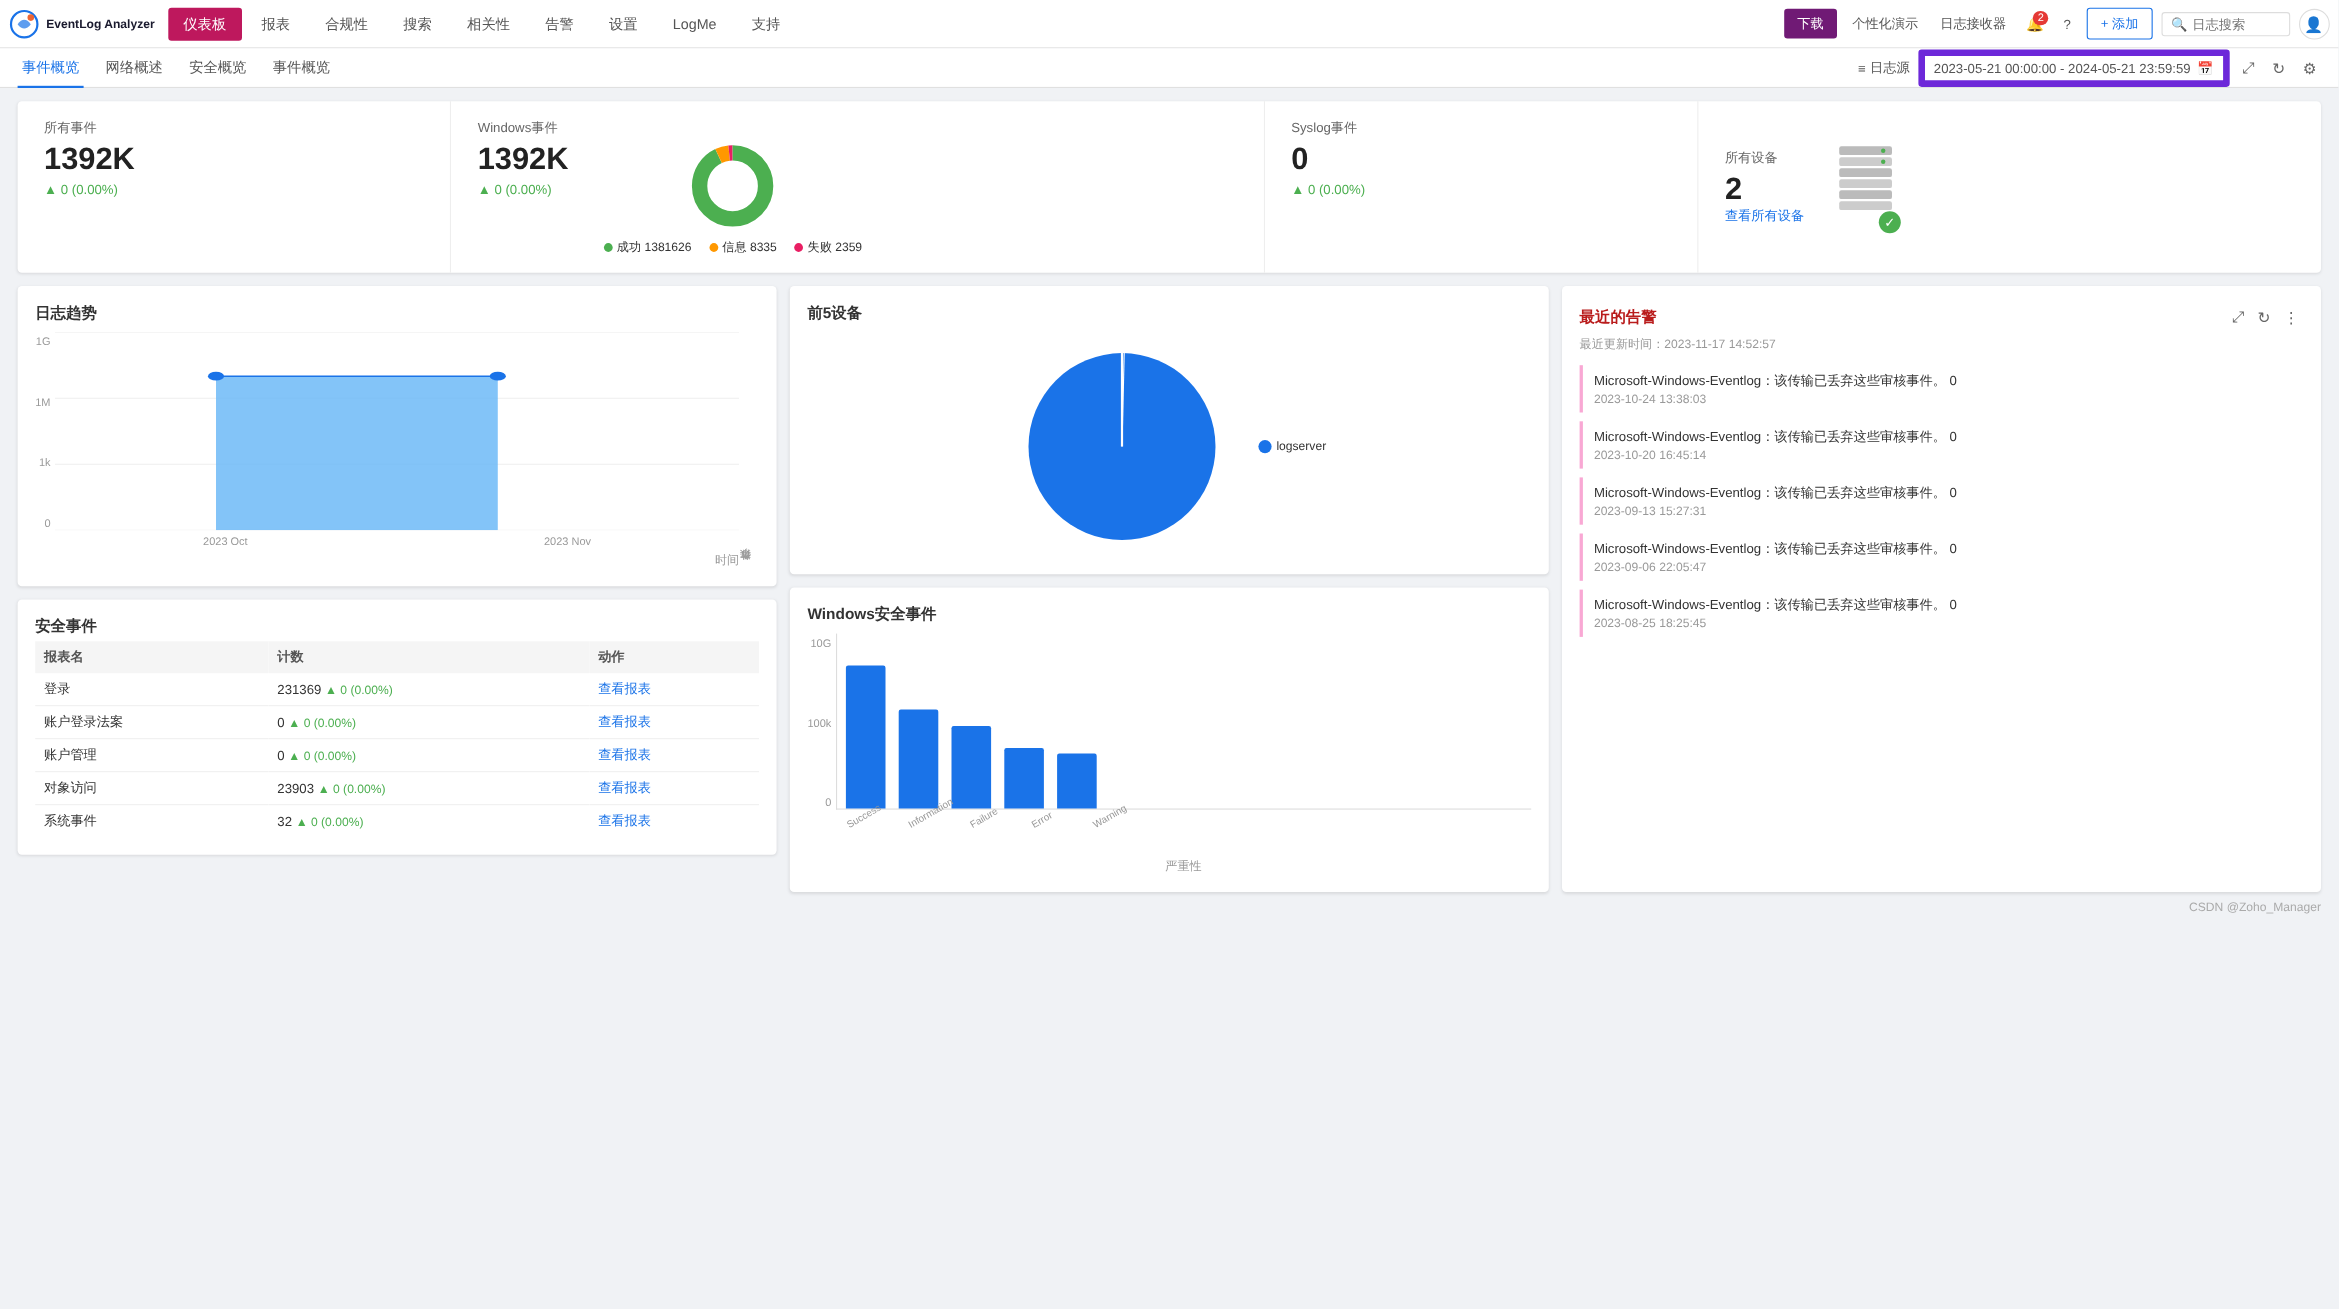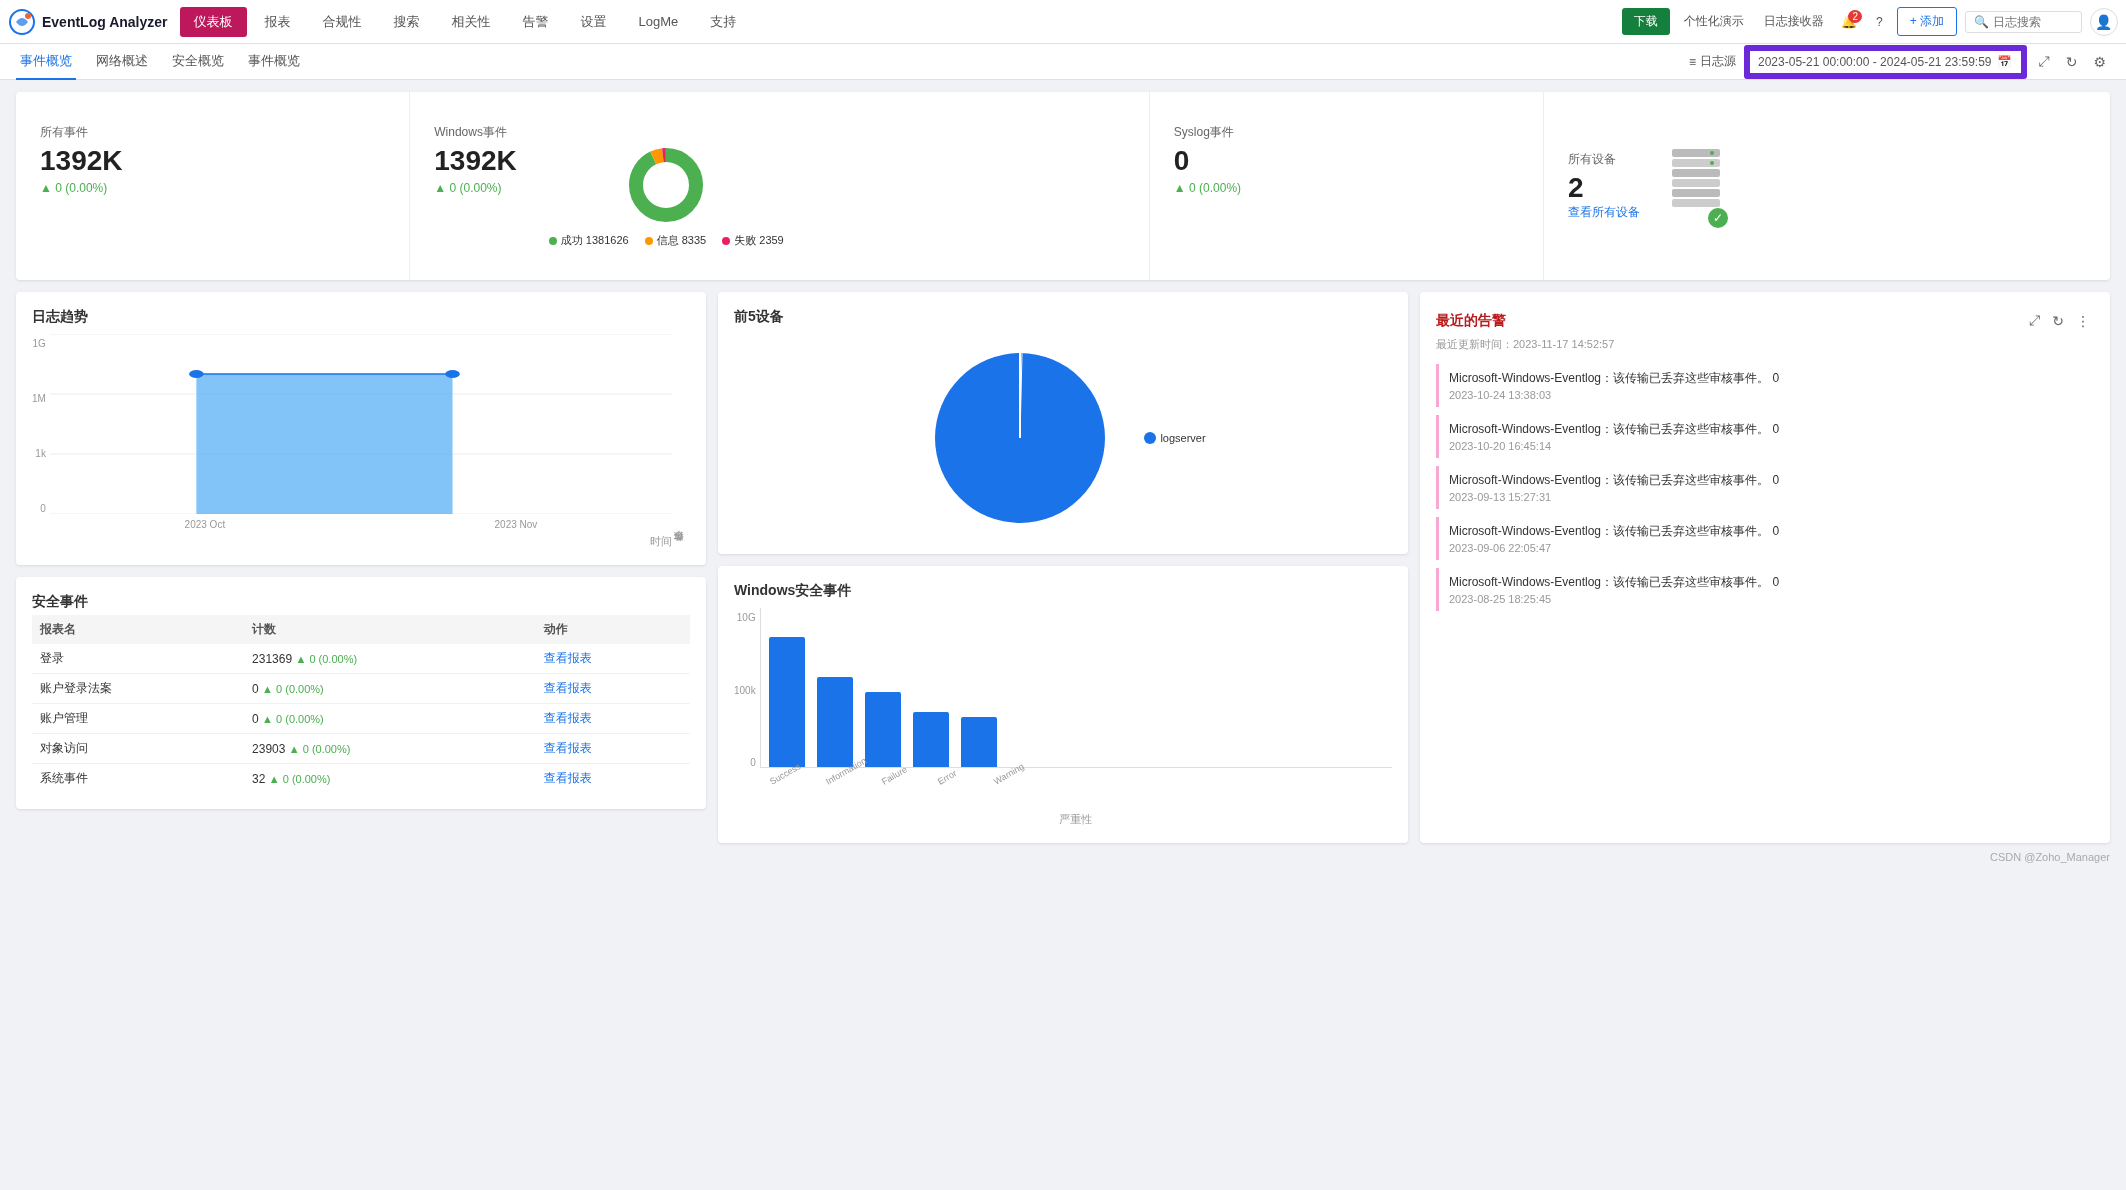--- a/index.html
+++ b/index.html
@@ -5,29 +5,29 @@
     * { box-sizing: border-box; margin: 0; padding: 0; }
     body { font-family: 'Microsoft YaHei', Arial, sans-serif; font-size: 13px; background: #f0f2f5; color: #333; }
 
     
     .top-nav {
       display: flex; align-items: center; background: #fff; height: 44px;
       border-bottom: 1px solid #e0e0e0; padding: 0 8px; gap: 4px;
     }
     .logo-area { display: flex; align-items: center; gap: 6px; margin-right: 8px; }
     .logo-icon { width: 28px; height: 28px; }
-    .logo-text { font-size: 14px; font-weight: bold; color: #1a1a2e; }
+    .logo-text { font-size: 11px; font-weight: bold; color: #1a1a2e; }
     .nav-btn {
       padding: 6px 14px; border: none; background: none; cursor: pointer;
       font-size: 13px; color: #555; border-radius: 3px;
     }
     .nav-btn.active { background: #be185d; color: #fff; }
     .nav-right { margin-left: auto; display: flex; align-items: center; gap: 8px; }
     .download-btn {
-      background: #15803d; color: #fff; border: none; padding: 5px 12px;
+      background: #701a75; color: #fff; border: none; padding: 5px 12px;
       border-radius: 3px; cursor: pointer; font-size: 12px;
     }
     .add-btn {
       background: #fff; color: #1a73e8; border: 1px solid #1a73e8; padding: 5px 12px;
       border-radius: 3px; cursor: pointer; font-size: 12px;
     }
     .nav-text-btn { background: none; border: none; cursor: pointer; font-size: 12px; color: #555; padding: 4px 6px; }
     .badge-btn { position: relative; background: none; border: none; cursor: pointer; padding: 4px; }
     .badge { background: #e53935; color: #fff; border-radius: 50%; font-size: 10px; padding: 1px 4px; position: absolute; top: 0; right: 0; }
     .search-box { display: flex; align-items: center; border: 1px solid #ddd; border-radius: 3px; padding: 3px 8px; gap: 4px; }
@@ -44,21 +44,21 @@
     .sub-nav-right { margin-left: auto; display: flex; align-items: center; gap: 8px; }
     .log-source-btn { background: none; border: none; cursor: pointer; font-size: 12px; color: #555; display: flex; align-items: center; gap: 4px; }
     .date-range { background: #fff; border: 6px solid #6d28d9; border-radius: 3px; padding: 4px 8px; font-size: 12px; color: #555; display: flex; align-items: center; gap: 6px; }
     .icon-btn { background: none; border: none; cursor: pointer; color: #666; padding: 4px; font-size: 14px; }
 
     
     .main { padding: 12px 16px; }
 
     
     .summary-row { display: flex; gap: 0; background: #fff; border-radius: 4px; margin-bottom: 12px; box-shadow: 0 1px 3px rgba(0,0,0,0.1); }
-    .summary-card { padding: 32px 24px; flex: 1; border-right: 1px solid #eee; }
+    .summary-card { padding: 16px 24px; flex: 1; border-right: 1px solid #eee; }
     .summary-card:last-child { border-right: none; }
     .summary-label { font-size: 12px; color: #666; margin-bottom: 4px; }
     .summary-value { font-size: 28px; font-weight: bold; color: #222; }
     .summary-delta { font-size: 12px; color: #4caf50; margin-top: 4px; }
     .summary-link { color: #1a73e8; font-size: 12px; cursor: pointer; text-decoration: none; }
     .donut-legend { display: flex; gap: 16px; margin-top: 8px; flex-wrap: wrap; }
     .legend-item { display: flex; align-items: center; gap: 4px; font-size: 11px; }
     .legend-dot { width: 8px; height: 8px; border-radius: 50%; }
     .device-card { flex: 1.5; padding: 16px 24px; display: flex; align-items: center; gap: 24px; }
 

